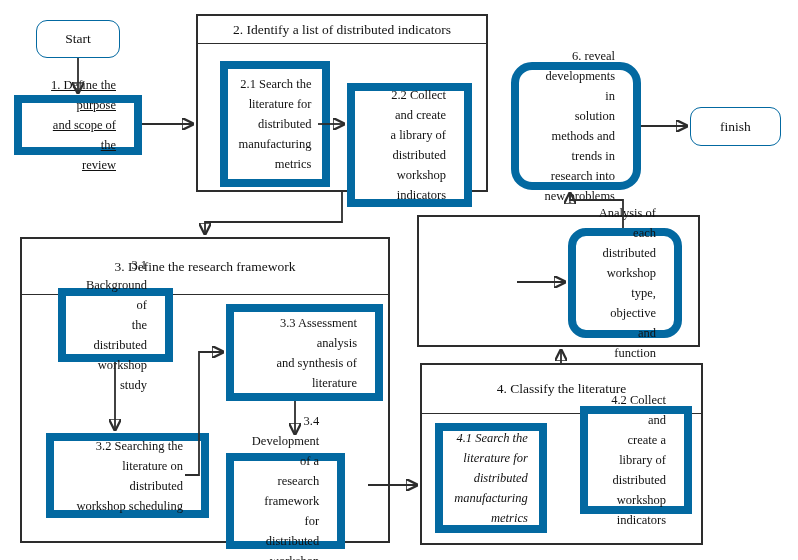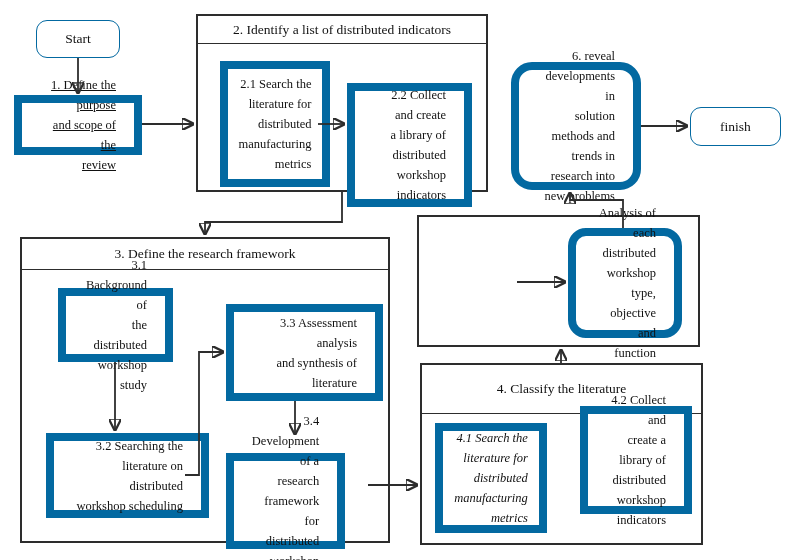--- a/index.html
+++ b/index.html
@@ -49,21 +49,21 @@
 </head>
 <body>
 
 <div class="canvas">
 
   <div class="group" style="left:196px;top:14px;width:292px;height:178px;">
     <div class="group-header" style="height:28px;">2. Identify a list of distributed indicators</div>
   </div>
 
   <div class="group" style="left:20px;top:237px;width:370px;height:306px;">
-    <div class="group-header" style="height:31px;font-family:Liberation Serif, serif;">3. Define the research framework</div>
+    <div class="group-header" style="height:56px;font-family:Liberation Serif, serif;">3. Define the research framework</div>
   </div>
 
   <div class="group" style="left:420px;top:363px;width:283px;height:182px;">
     <div class="group-header" style="height:49px;">4. Classify the literature</div>
   </div>
 
   <div class="group plain-group" style="left:417px;top:215px;width:283px;height:132px;"></div>
 
   <div class="node rounded" style="left:36px;top:20px;width:84px;height:38px;">Start</div>
 

